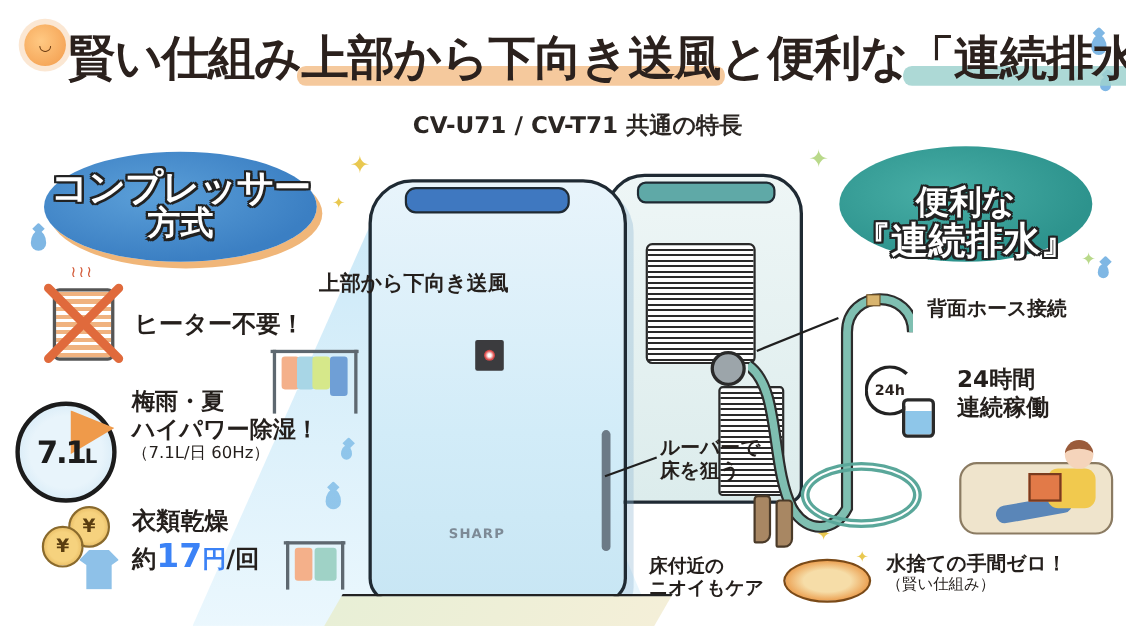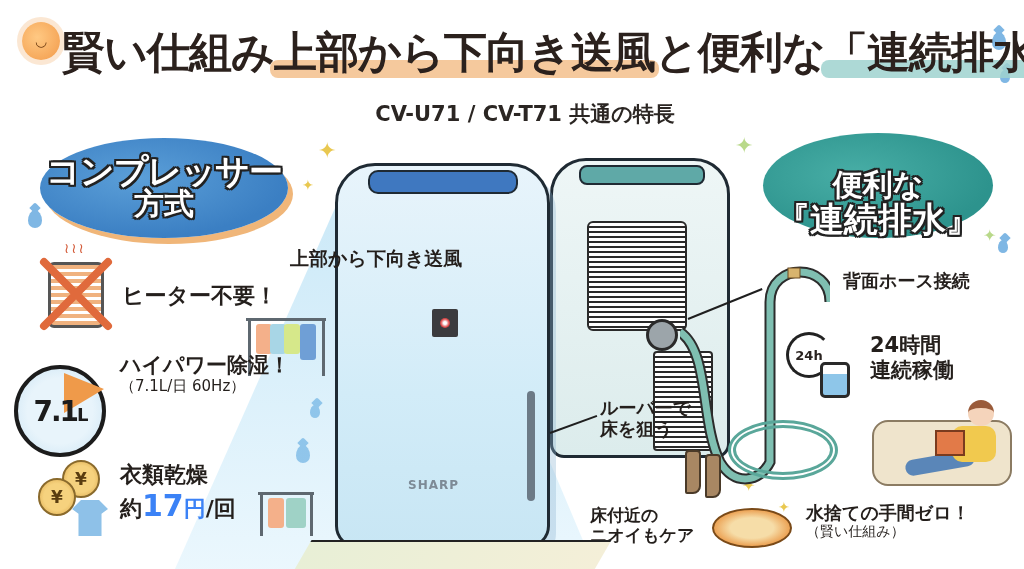--- a/index.html
+++ b/index.html
@@ -66,21 +66,21 @@
   .f-water .small { font-size: 14px; font-weight: normal; display: block; }
 
   
   .airflow {
     position: absolute; left: 175px; top: 190px; width: 420px; height: 379px;
     background: linear-gradient(180deg, rgba(150,210,240,.55), rgba(190,230,250,.35));
     clip-path: polygon(40% 0, 62% 0, 100% 100%, 0 100%);
     opacity: .9;
   }
   .unit-front {
-    position: absolute; left: 335px; top: 163px; width: 215px; height: 385px;
+    position: absolute; left: 335px; top: 163px; width: 235px; height: 385px;
     border: 3px solid #1f2a33; border-radius: 40px 40px 22px 22px;
     background: linear-gradient(180deg, #e8f4fb 0%, #d2ecf8 60%, #c8e6f4 100%);
     box-shadow: 6px 8px 0 rgba(140,180,210,.35);
   }
   .unit-front .top-panel {
     position: absolute; left: 30px; top: 4px; width: 150px; height: 24px;
     background: #3f78c0; border-radius: 10px; border: 2px solid #1f2a33;
   }
   .unit-front .side-slot {
     position: absolute; right: 12px; top: 225px; width: 8px; height: 110px;
@@ -288,20 +288,21 @@
   <div class="cloth" style="left:24px;background:#a8d6e6;"></div>
   <div class="cloth" style="left:38px;background:#d6e88a;"></div>
   <div class="cloth" style="left:54px;background:#6f9fd6;height:36px;"></div>
 </div>
 
 <div class="timer">
   <div class="timer-wedge"></div>
   <div class="timer-label"><span>7.1</span><small>L</small></div>
 </div>
 <div class="feat f-power">
+  <div>梅雨・夏</div>
   <div>ハイパワー除湿！</div>
   <div class="small">（7.1L/日 60Hz）</div>
 </div>
 
 <div class="coin" style="left:62px;top:460px;">
     <span>¥</span>
   </div>
 <div class="coin" style="left:38px;top:478px;">
     <span>¥</span>
   </div>

